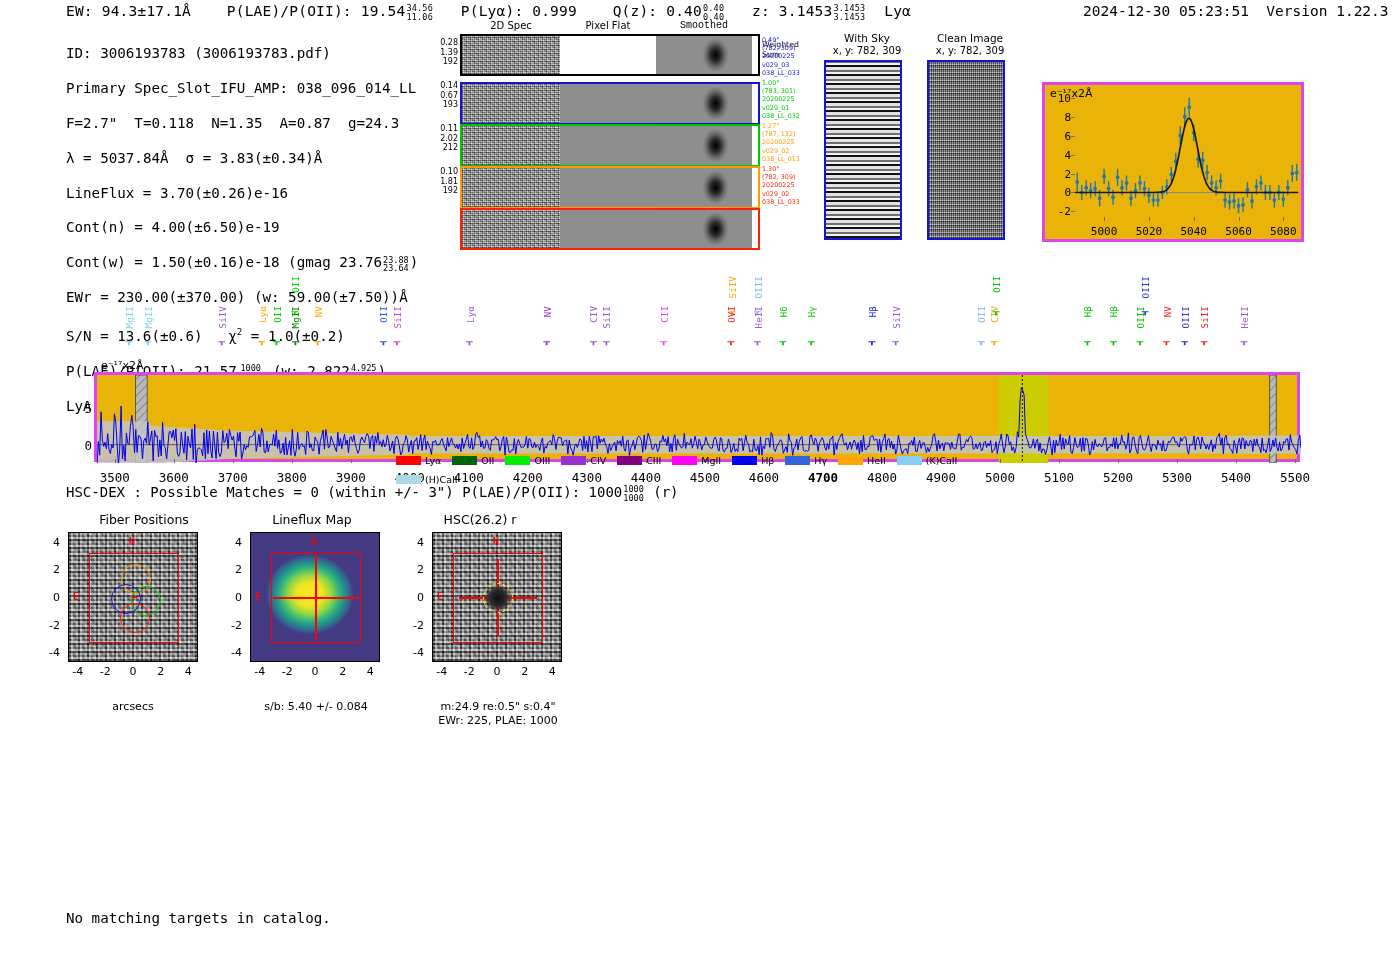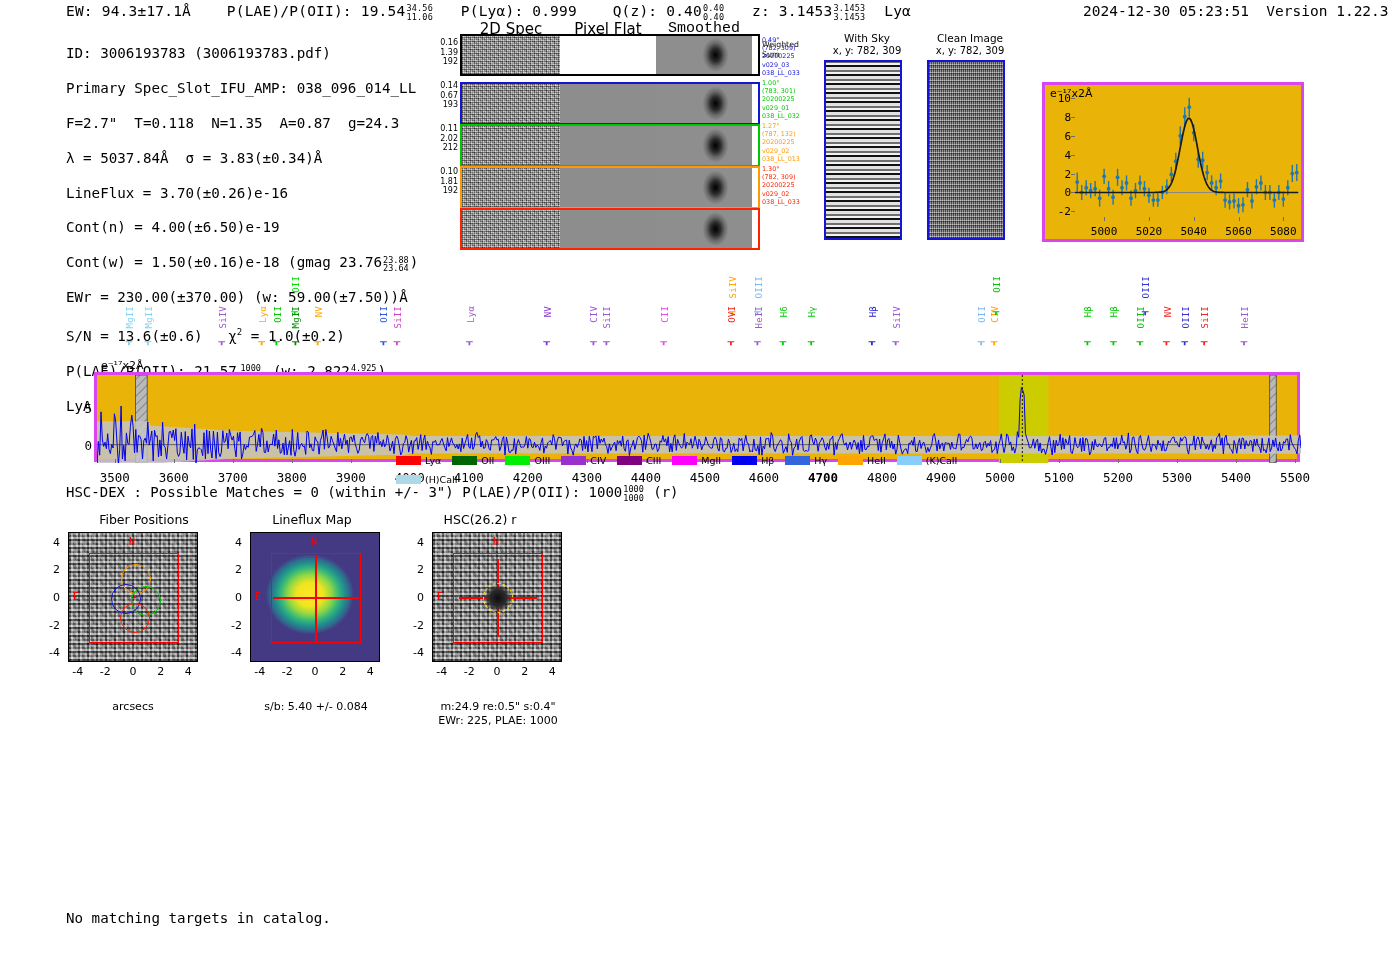--- a/index.html
+++ b/index.html
@@ -15,21 +15,21 @@
   #hdr-stamp{top:3px;left:1083px;font-size:14.5px;white-space:nowrap;}
   .fracbox{display:inline-block;vertical-align:middle;font-size:8.5px;
            line-height:1.02;text-align:center;margin:0 1px;position:relative;top:1px;}
 
   
   #info{top:28px;left:66px;font-size:14.2px;line-height:17.4px;white-space:pre;}
   #info .ln{white-space:pre;}
 
   
   #spec2d{top:34px;left:460px;width:300px;}
-  .col-title{position:absolute;font-size:15px;text-align:center;}
+  .col-title{position:absolute;font-size:10px;text-align:center;}
   .stripband{position:relative;height:48px;box-sizing:border-box;display:flex;}
   .cell{height:100%;box-sizing:border-box;}
   .cell.sp{width:98px;}
   .cell.pf{width:96px;}
   .cell.sm{width:96px;}
   .noise{background-color:#9a9a9a;
     background-image:
       repeating-linear-gradient(0deg,rgba(0,0,0,.34) 0 1px,rgba(255,255,255,.30) 1px 2px,rgba(0,0,0,.12) 2px 3px,rgba(255,255,255,.16) 3px 4px),
       repeating-linear-gradient(90deg,rgba(0,0,0,.40) 0 1px,rgba(255,255,255,.34) 1px 2px,rgba(0,0,0,.10) 2px 3px,rgba(255,255,255,.22) 3px 4px),
       repeating-linear-gradient(37deg,rgba(0,0,0,.22) 0 2px,rgba(255,255,255,.20) 2px 4px);
@@ -144,21 +144,21 @@
 Sum</div>
 
   <div style="height:6px;"></div>
 
   <div id="fiberrows">
       <div class="stripband" style="border-width: 2px 2px 1px; border-style: solid; border-color: rgb(20, 20, 214); border-image: initial; height: 42px;">
         <div class="cell sp noise"></div>
         <div class="cell pf flat"></div>
         <div class="cell sm smooth"></div>
       </div>
-      <div class="rowlabL" style="top: 4px;">0.16
+      <div class="rowlabL" style="top: 4px;">0.28
 1.39
 192</div>
       <div class="rowlabR" style="top: 2px; color: rgb(20, 20, 214);">0.49°
 (782, 309)
 20200225
 v029_03
 038_LL_033</div>
       <div class="stripband" style="border-width: 2px 2px 1px; border-style: solid; border-color: rgb(0, 200, 0); border-image: initial; height: 42px;">
         <div class="cell sp noise"></div>
         <div class="cell pf flat"></div>

